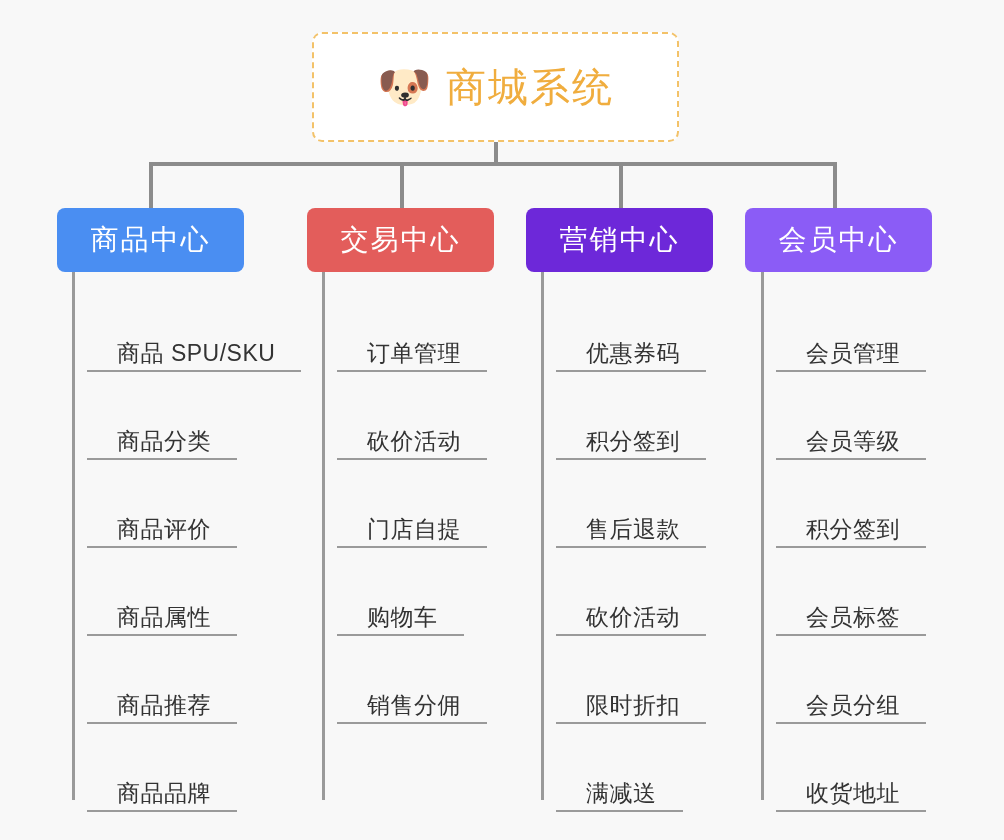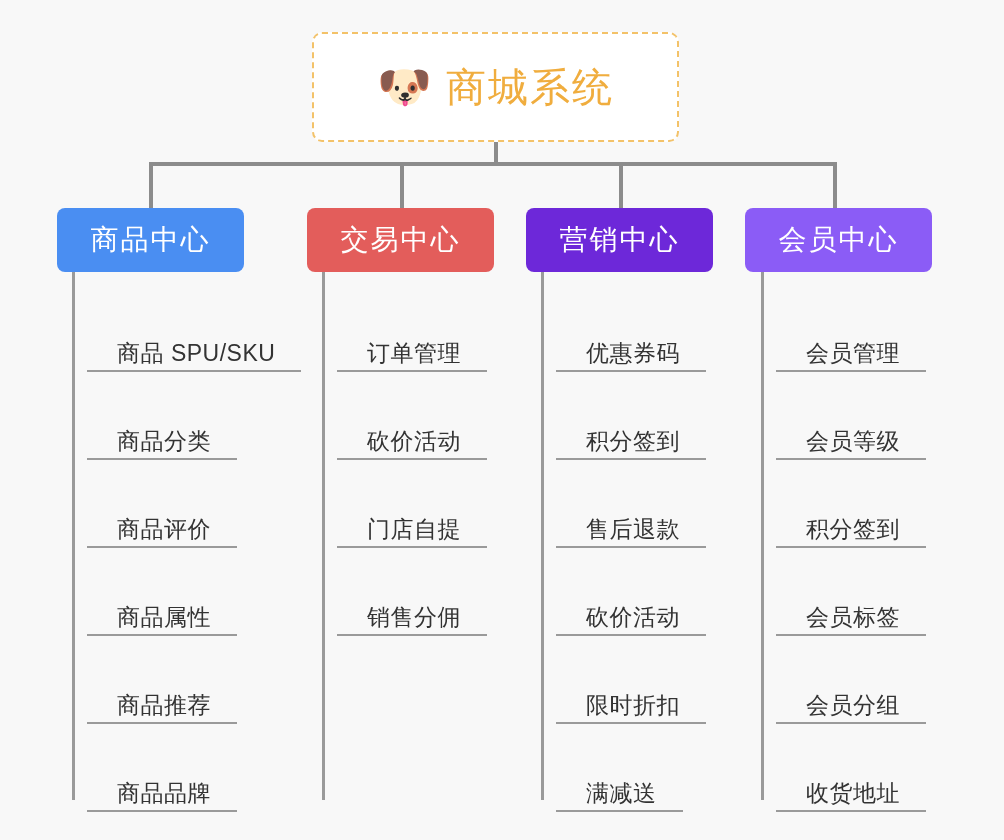--- a/index.html
+++ b/index.html
@@ -191,20 +191,23 @@
       <li class="leaf">
           <span class="leaf-inner"><span class="leaf-label">订单管理</span></span>
         </li>
       <li class="leaf">
           <span class="leaf-inner"><span class="leaf-label">砍价活动</span></span>
         </li>
       <li class="leaf">
           <span class="leaf-inner"><span class="leaf-label">门店自提</span></span>
         </li>
       <li class="leaf">
+          <span class="leaf-inner"><span class="leaf-label">购物车</span></span>
+        </li>
+      <li class="leaf">
           <span class="leaf-inner"><span class="leaf-label">销售分佣</span></span>
         </li>
     </ul>
   </div>
 
   <div class="column" style="left:541px;">
     <div class="spine"></div>
     <ul class="leaf-list">
       <li class="leaf">
           <span class="leaf-inner"><span class="leaf-label">优惠券码</span></span>

